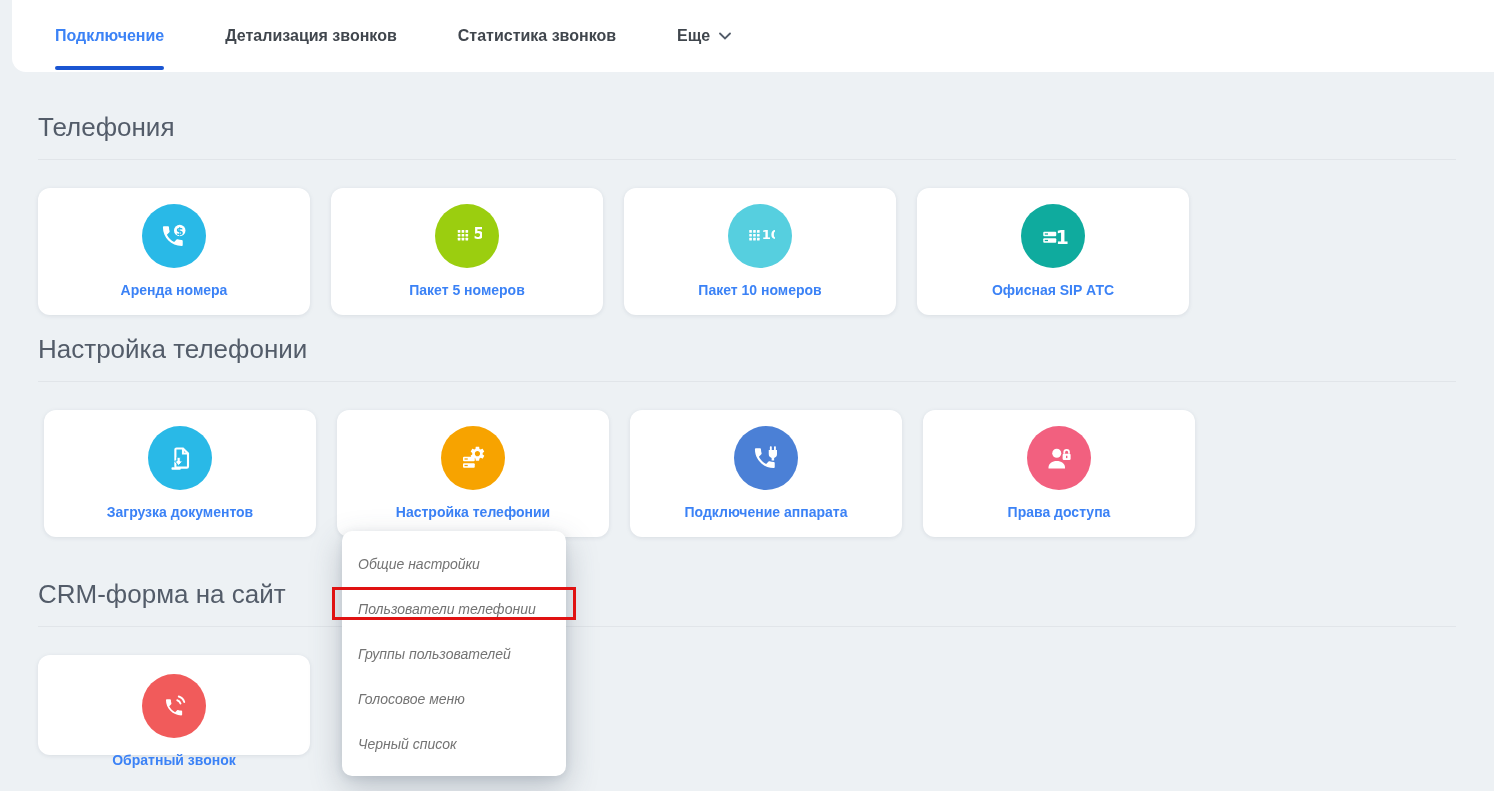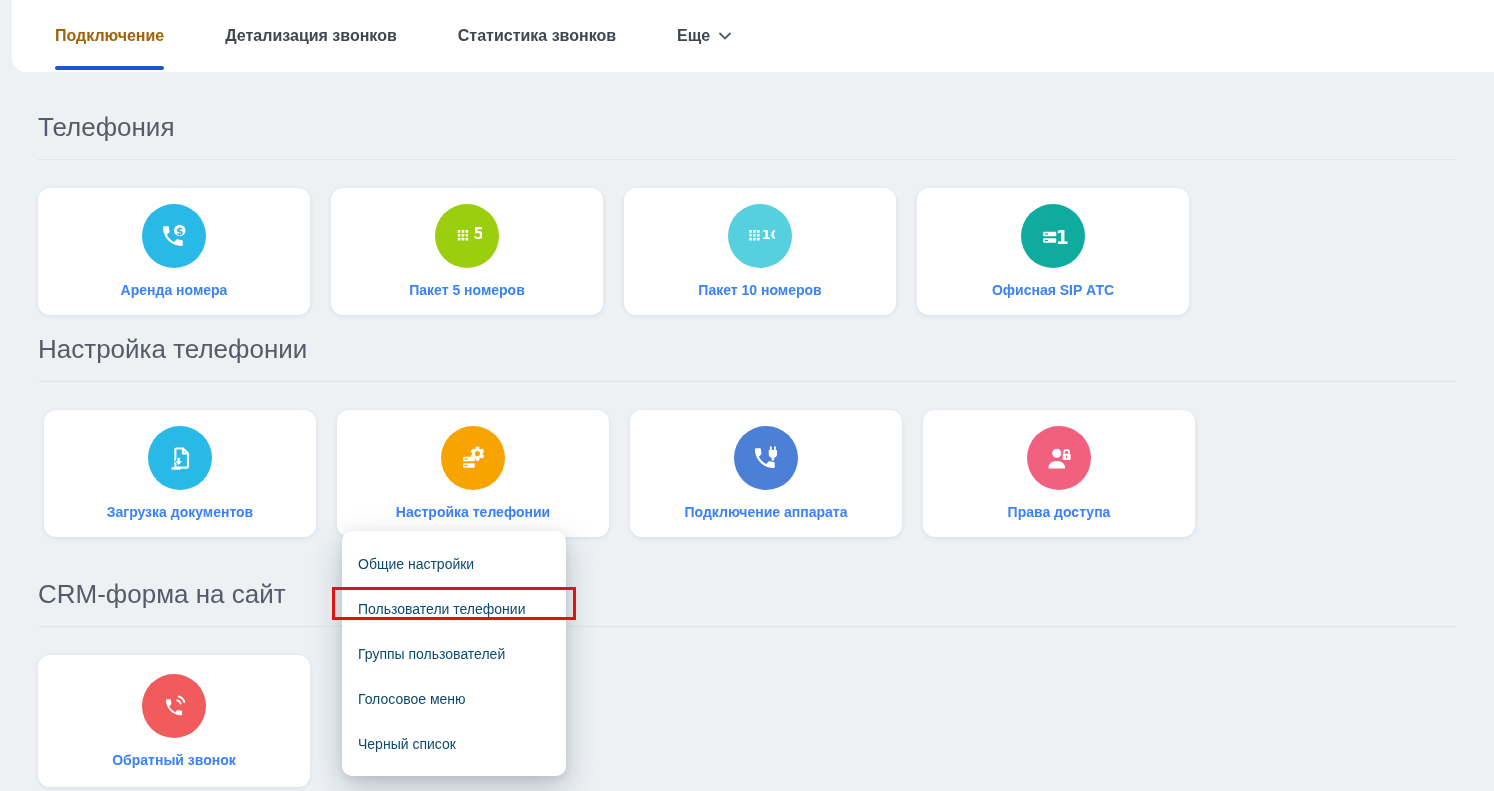--- a/index.html
+++ b/index.html
@@ -13,57 +13,57 @@
   .tabbar{
     position:absolute;top:0;left:12px;right:0;height:72px;
     background:#ffffff;border-radius:0 0 0 14px;
     display:flex;align-items:stretch;padding-left:43px;box-sizing:border-box;
   }
   .tab{
     position:relative;display:flex;align-items:center;
     margin-right:61px;cursor:pointer;
     font-size:16px;font-weight:600;color:#40464d;white-space:nowrap;
   }
-  .tab.active{color:#a16207;}
+  .tab.active{color:#3b82f6;}
   .tab.active::after{
     content:"";position:absolute;left:0;right:0;bottom:2px;height:4px;
     background:#1a55d2;border-radius:2px;
   }
   .tab .chev{margin-left:9px;display:inline-flex;}
   
   .section{position:absolute;left:38px;width:1418px;}
   .section-title{font-size:26px;color:#535c69;font-weight:400;}
   .section-divider{height:1px;background:#e1e5e9;margin-top:16px;border:none;}
   .cards-row{display:flex;gap:21px;margin-top:28px;}
   .cards-row.offset{margin-left:6px;}
   .card{
     width:272px;height:127px;background:#ffffff;border-radius:12px;
     box-shadow:0 1px 4px rgba(90,105,125,0.14);
     display:flex;flex-direction:column;align-items:center;cursor:pointer;
     box-sizing:border-box;
   }
-  .card.tall{height:132px;}
+  .card.tall{height:100px;}
   .icon-circle{
     width:64px;height:64px;border-radius:50%;margin-top:16px;
     display:flex;align-items:center;justify-content:center;flex:none;
   }
   .card.tall .icon-circle{margin-top:19px;}
   .card-label{
     margin-top:14px;font-size:14px;font-weight:bold;color:#3b82f6;text-align:center;
   }
   
   .dropdown{
     position:absolute;left:342px;top:531px;width:224px;
     background:#ffffff;border-radius:10px;padding:10px 0;box-sizing:border-box;
     box-shadow:0 12px 32px rgba(60,75,95,0.28),0 2px 8px rgba(60,75,95,0.12);
     z-index:5;
   }
   .menu-item{
     height:45px;display:flex;align-items:center;padding-left:16px;
-    font-size:14px;color:#0c4a6e;cursor:pointer;white-space:nowrap;
+    font-size:14px;color:#737373;cursor:pointer;white-space:nowrap;font-style:italic;
   }
   
   .annotation-rect{
     position:absolute;left:332px;top:587px;width:238px;height:27px;
     border:3px solid #e01212;z-index:6;pointer-events:none;
   }
 </style>
 </head>
 <body>
 

